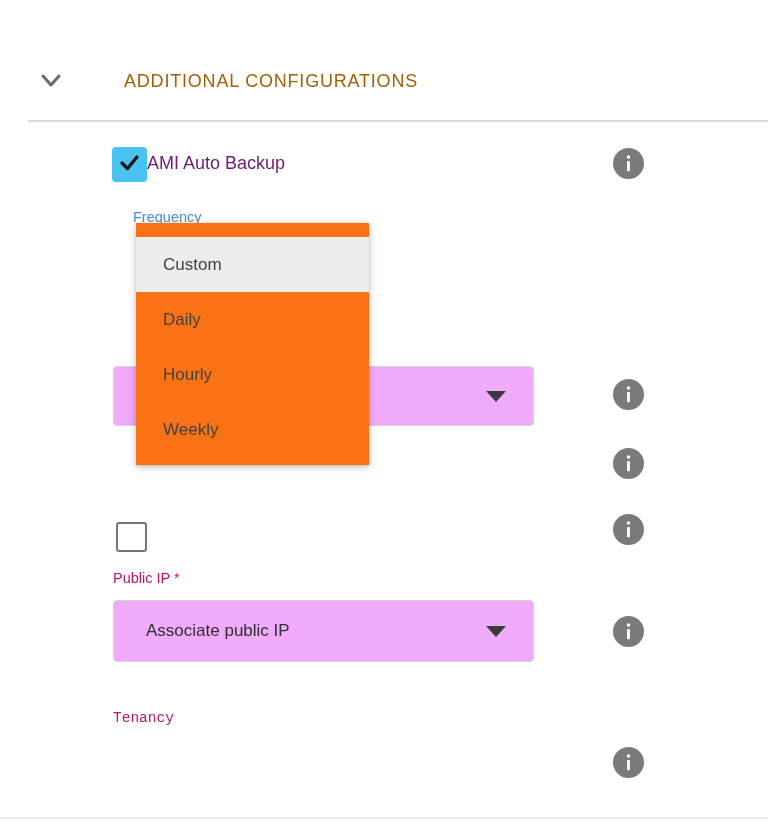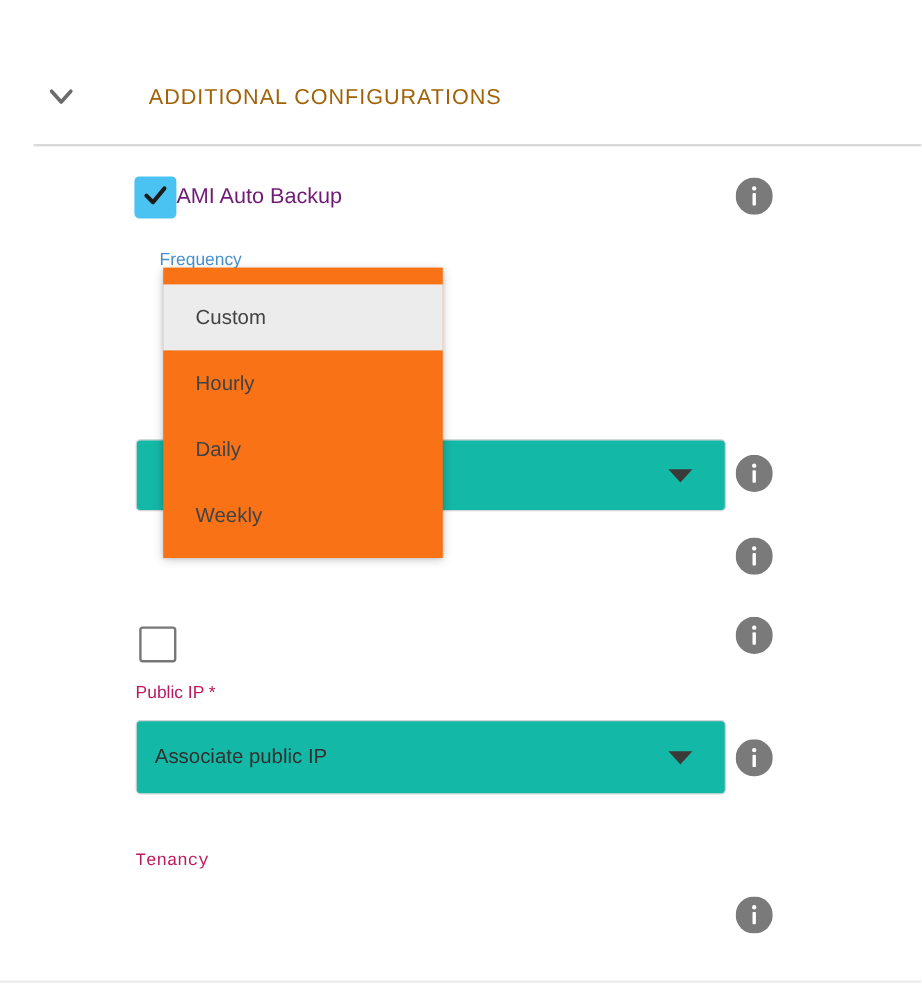--- a/index.html
+++ b/index.html
@@ -47,25 +47,25 @@
   .monitoring-label { left: 160px; top: 512px; font-size: 17.5px; color: #2a2a2a; }
 
   
   .field-label { font-size: 14.5px; color: #be185d; }
   .freq-label  { left: 133px; top: 209px; color: #4a90cb; }
   .publicip-label { left: 113px; top: 570px; }
   .tenancy-label  { left: 113px; top: 710px; font-family: Liberation Mono, monospace; }
 
   
   .select-box {
-    left: 113px; width: 492px;
-    background: #14b8a6;
+    left: 113px; width: 421px;
+    background: #f0abfc;
     border: 1px solid #d4d4d4; border-radius: 4px;
     display: flex; align-items: center;
-    padding-left: 15px;
+    padding-left: 32px;
     font-size: 17px; color: #303030;
     cursor: pointer;
   }
   .select-freq    { top: 366px; height: 60px; }
   .select-publicip{ top: 600px; height: 62px; }
   .select-tenancy { top: 732px; height: 63px; }
   .caret {
     position: absolute; right: 27px; top: 50%;
     margin-top: -5px;
     width: 0; height: 0;
@@ -179,20 +179,20 @@
   <div class="abs info-icon info-tenancy">
     <svg width="31" height="31" viewBox="0 0 24 24">
       <circle cx="12" cy="12" r="12" fill="#7a7a7a"></circle>
       <circle cx="12" cy="7" r="1.4" fill="#ffffff"></circle>
       <rect x="10.9" y="10" width="2.2" height="8" rx="0.6" fill="#ffffff"></rect>
     </svg>
   </div>
 
   <div class="abs dropdown-menu">
     <div class="menu-item selected">Custom</div>
+    <div class="menu-item">Daily</div>
     <div class="menu-item">Hourly</div>
-    <div class="menu-item">Daily</div>
     <div class="menu-item">Weekly</div>
   </div>
 
   <div class="abs divider-bottom"></div>
 
 </div>
 
 </body></html>

